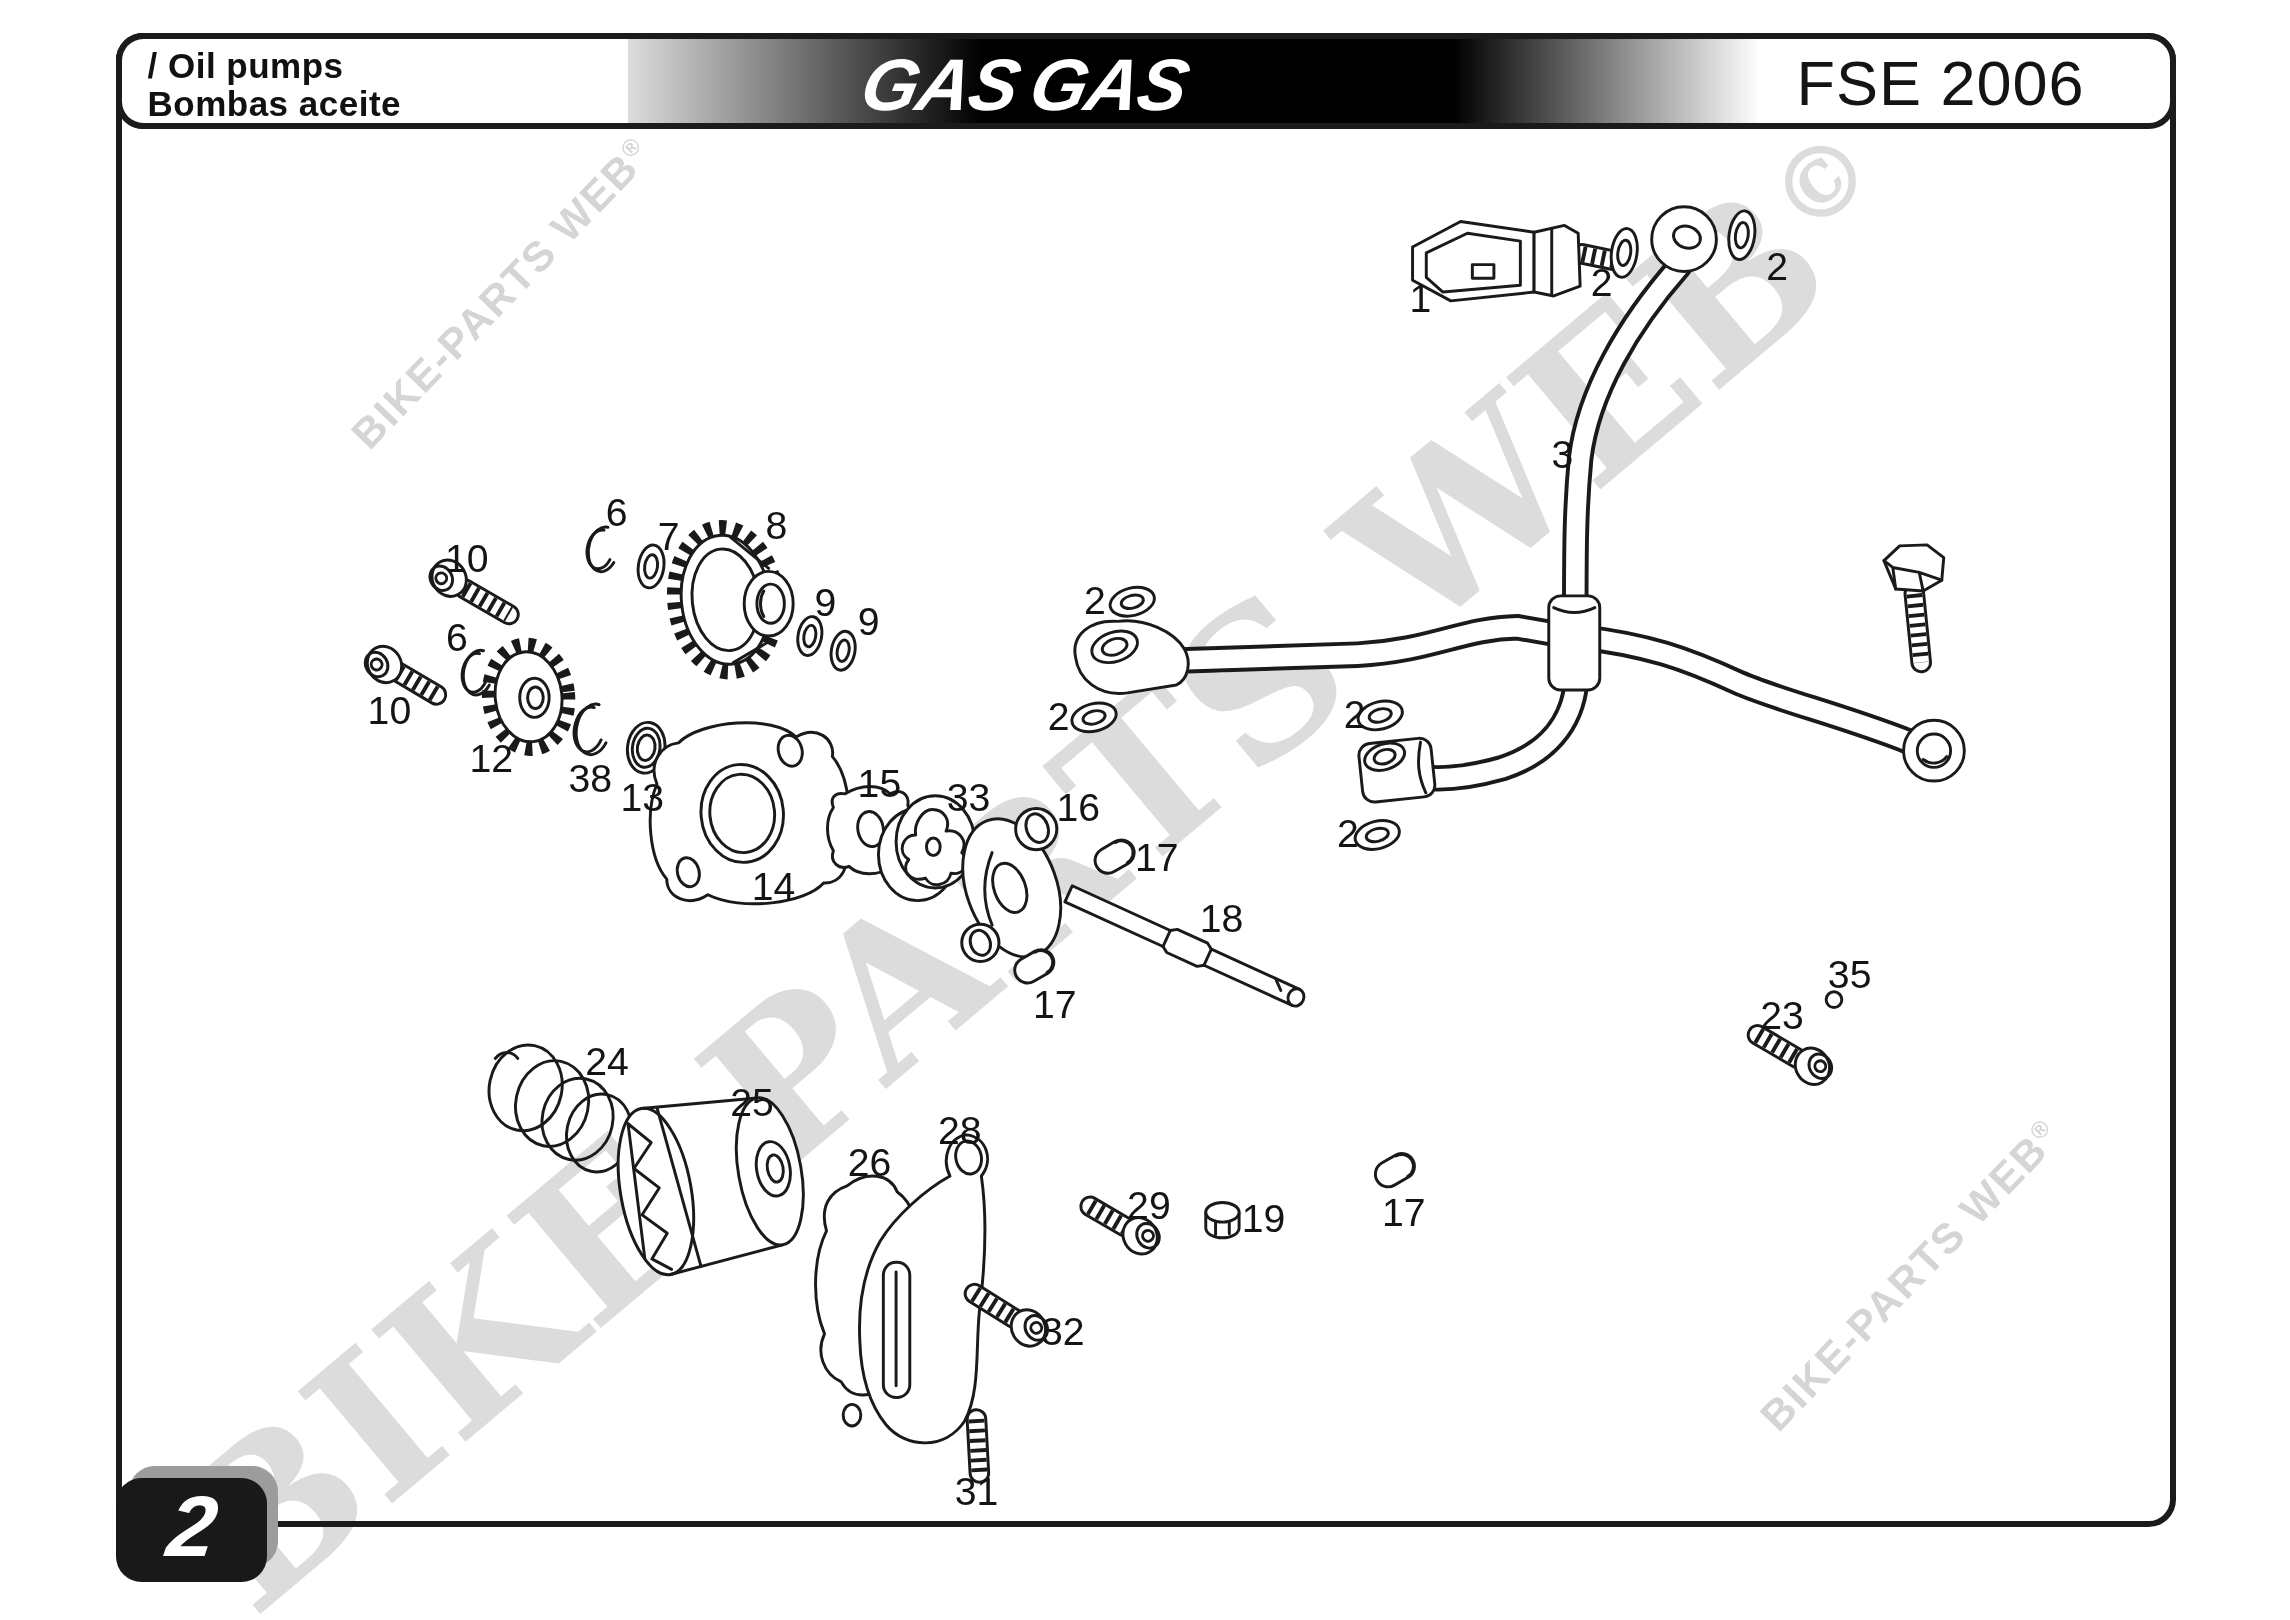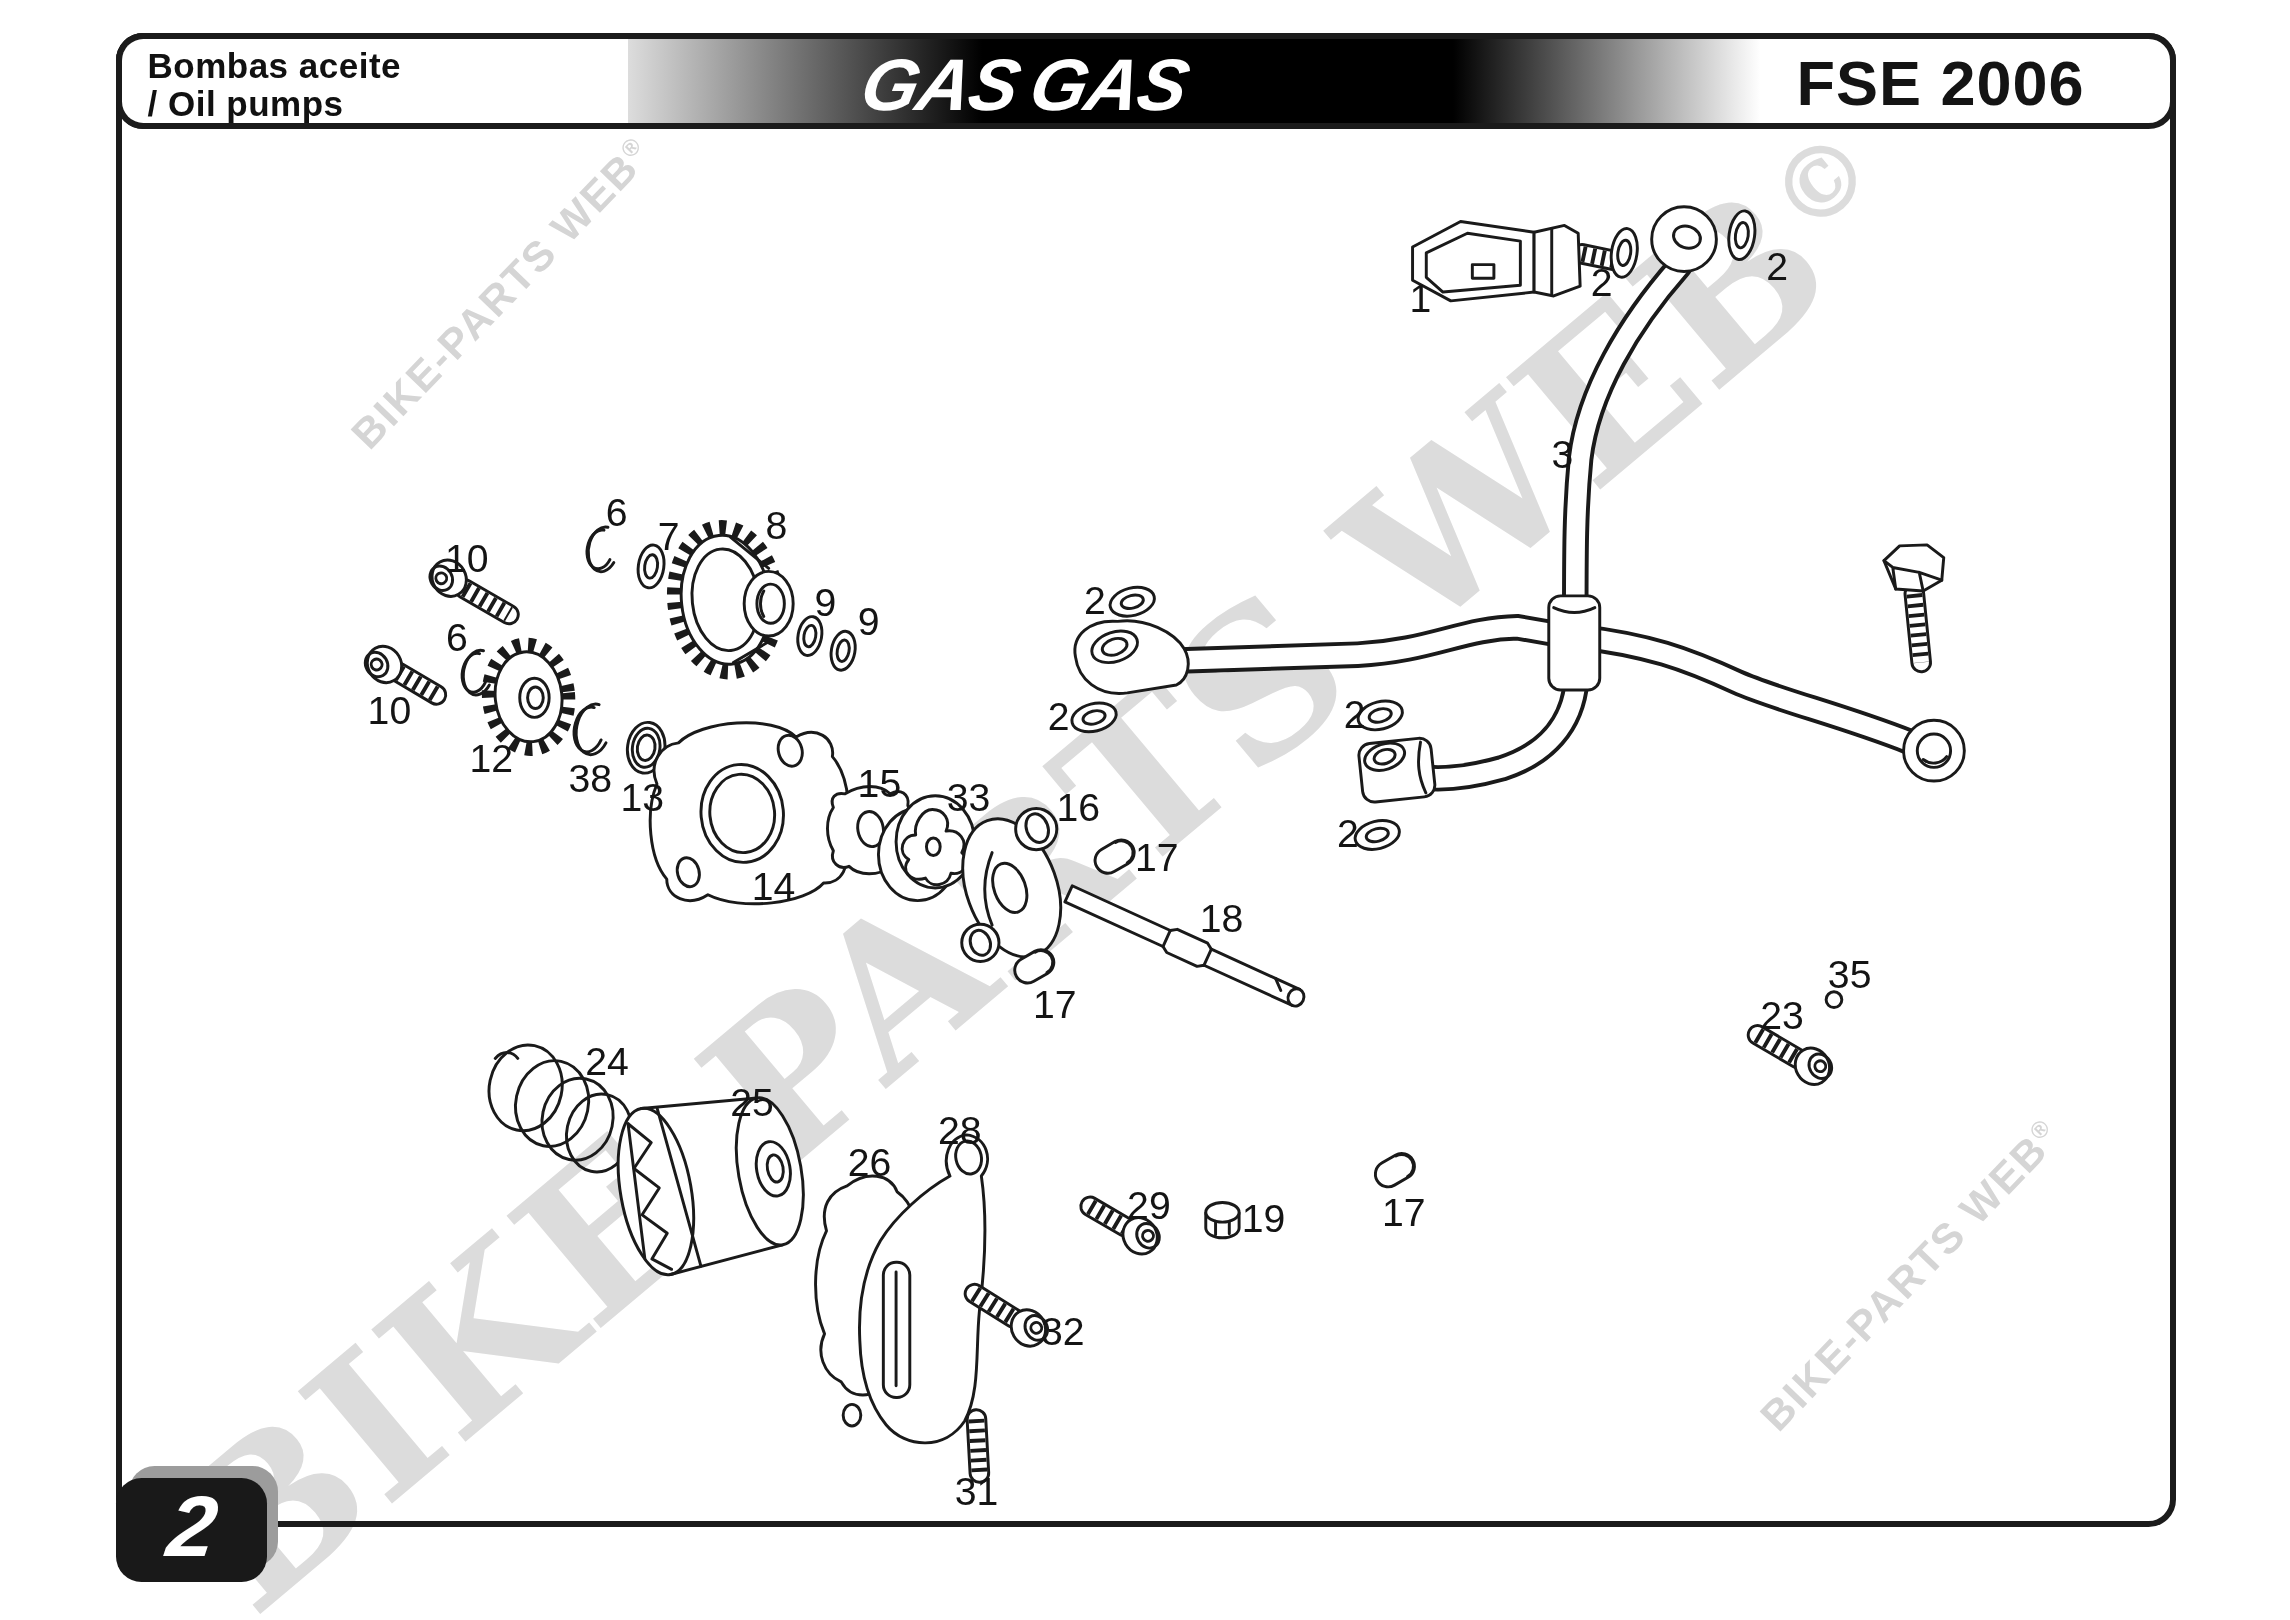--- a/index.html
+++ b/index.html
@@ -25,21 +25,21 @@
         box-sizing:border-box;border:6.9px solid #1b1b1b;border-radius:27.4px;
         background:linear-gradient(90deg,#ffffff 0%,#ffffff 22%,#000000 42%,#000000 65%,#ffffff 80%,#ffffff 100%);}
   .title-box{position:absolute;z-index:5;left:116px;top:33px;width:512px;height:96px;
              box-sizing:border-box;background:#fff;border:6.9px solid #1b1b1b;border-right:none;
              border-radius:27.4px 0 0 27.4px;padding:7.8px 0 0 25.5px;}
   .title-line{font-size:35px;font-weight:bold;color:#111;line-height:38px;letter-spacing:0.5px;}
   .logo{position:absolute;z-index:5;left:863px;top:43px;color:#fff;font-style:italic;
         font-weight:bold;font-size:73px;letter-spacing:-1px;word-spacing:-5.9px;
         transform:skewX(-12deg);white-space:nowrap;}
   .fse{position:absolute;z-index:5;left:1725px;top:47px;width:431px;text-align:center;
-       font-size:63px;font-weight:bold;color:#141414;letter-spacing:1px;}
+       font-size:63px;font-weight:normal;color:#141414;letter-spacing:1px;}
 
   
   .pg-shadow{position:absolute;z-index:5;left:129px;top:1466px;width:149px;height:101px;
              background:#9c9c9c;border-radius:25.5px;}
   .pg-box{position:absolute;z-index:6;left:116px;top:1478px;width:151px;height:104px;
           background:#191919;border-radius:25.5px;display:flex;align-items:center;justify-content:center;}
   .pg-num{color:#fff;font-size:86px;font-weight:bold;font-style:italic;transform:skewX(-8deg);
           padding-bottom:7.8px;}
 
   
@@ -349,22 +349,22 @@
       <text class="cl" x="996" y="1536">31</text>
       <text class="cl" x="1818" y="1050">23</text>
       <text class="cl" x="1887" y="1008">35</text>
     </g>
   </svg>
 
   <div class="frame"></div>
   <div class="band"></div>
   <div class="logo">GAS GAS</div>
   <div class="title-box">
+    <div class="title-line">/ Oil pumps</div>
     <div class="title-line">Bombas aceite</div>
-    <div class="title-line">/ Oil pumps</div>
   </div>
   <div class="fse">FSE 2006</div>
 
   <div class="pg-shadow"></div>
   <div class="pg-box">
     <span class="pg-num">2</span>
   </div>
 
 </div>
 

